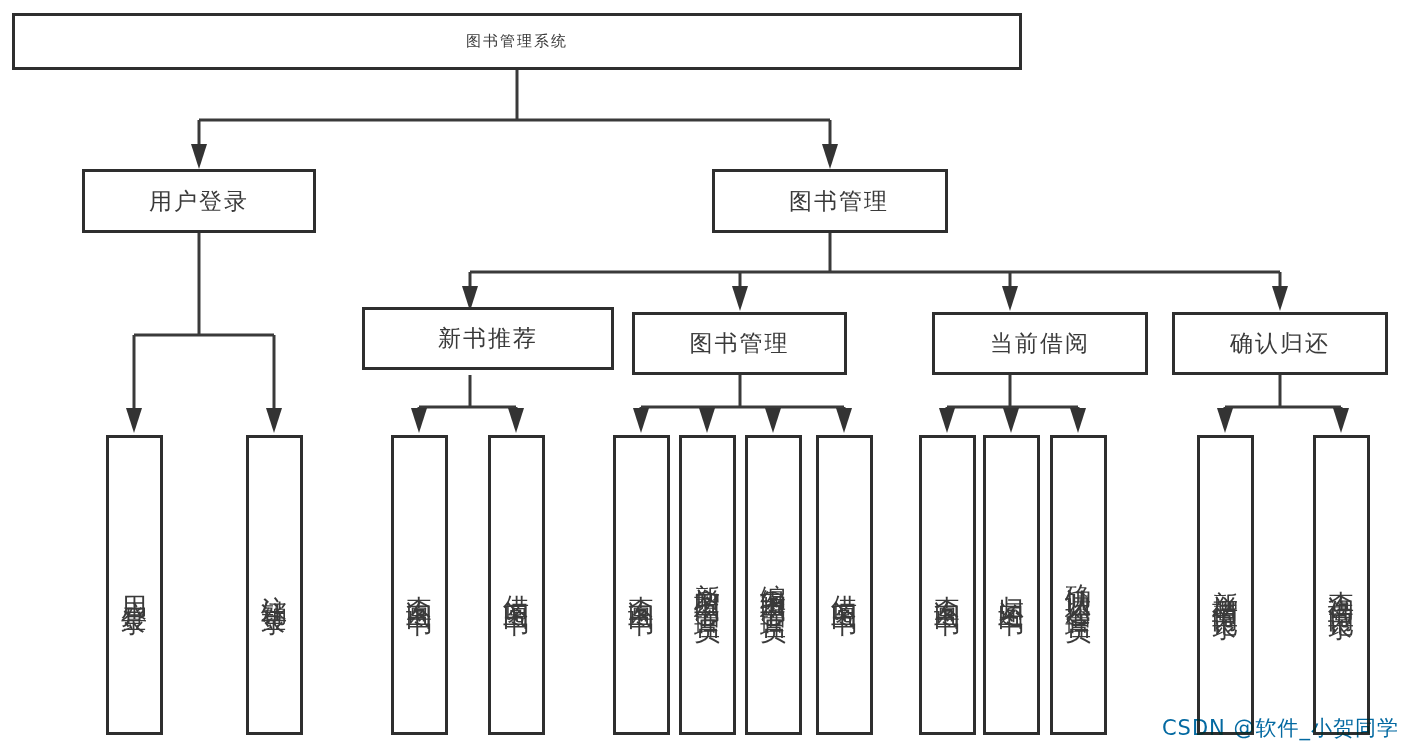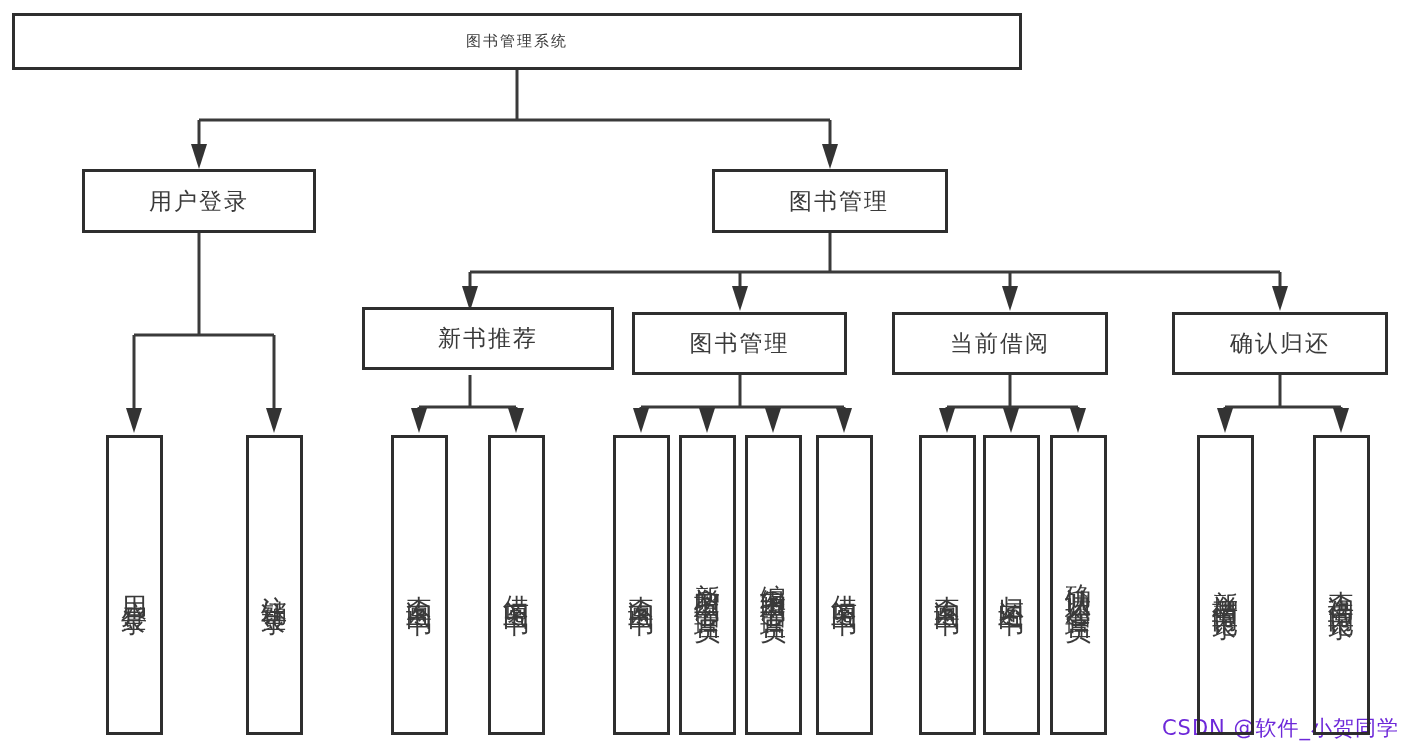--- a/index.html
+++ b/index.html
@@ -38,21 +38,21 @@
     font-size: 26px;
     letter-spacing: 5px;
     line-height: 1;
     white-space: nowrap;
   }
   .watermark {
     position: absolute;
     right: 6px; top: 714px;
     font-size: 21px;
     letter-spacing: 1px;
-    color: #6d28d9;
+    color: #0369a1;
     z-index: 5;
     mix-blend-mode: darken;
     white-space: nowrap;
   }
 </style>
 </head>
 <body>
 
 <div class="canvas">
 
@@ -132,21 +132,21 @@
   <div class="box hbox" style="left:712px; top:169px; width:236px; height:64px;padding-left:18px;">
     <span>图书管理</span>
   </div>
 
   <div class="box hbox" style="left:362px; top:307px; width:252px; height:63px;">
     <span>新书推荐</span>
   </div>
   <div class="box hbox" style="left:632px; top:312px; width:215px; height:63px;">
     <span>图书管理</span>
   </div>
-  <div class="box hbox" style="left:892px; top:312px; width:216px; height:63px;">
+  <div class="box hbox" style="left:932px; top:312px; width:216px; height:63px;">
     <span>当前借阅</span>
   </div>
   <div class="box hbox" style="left:1172px; top:312px; width:216px; height:63px;">
     <span>确认归还</span>
   </div>
 
   <div class="box leaf" style="left:106px; top:435px; width:57px; height:300px;">
     <span>用户登录</span>
   </div>
   <div class="box leaf" style="left:246px; top:435px; width:57px; height:300px;">

